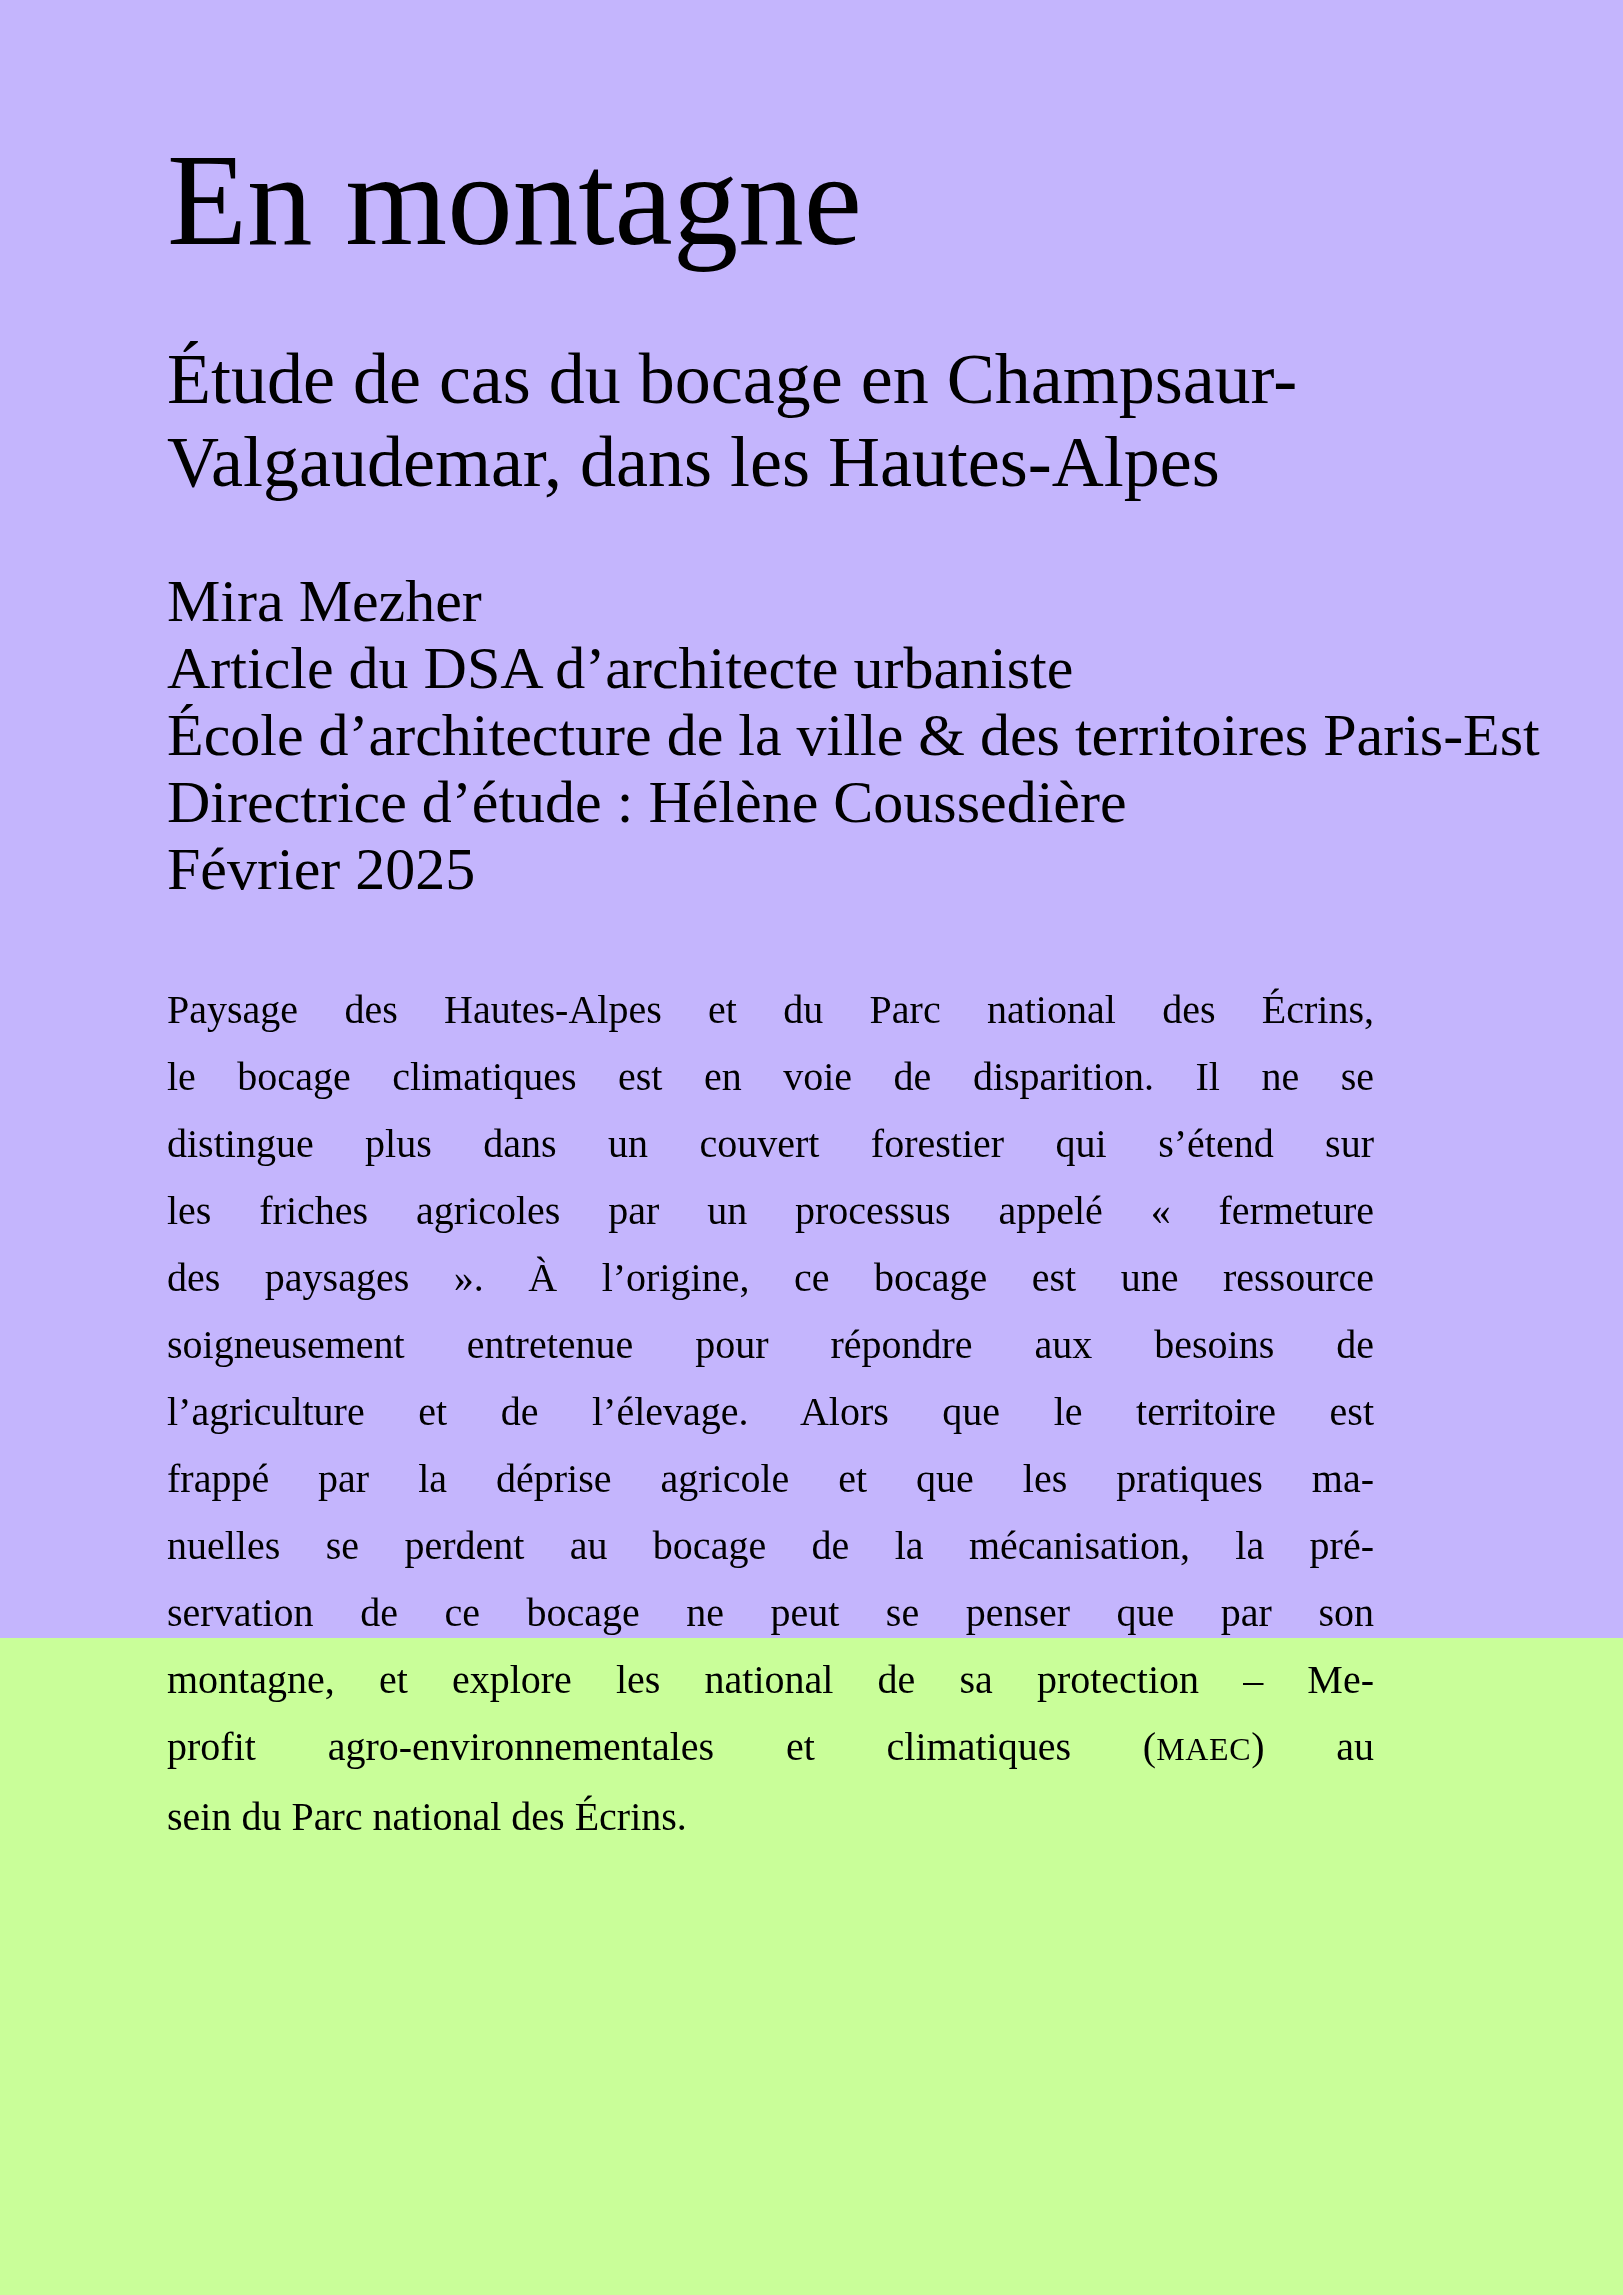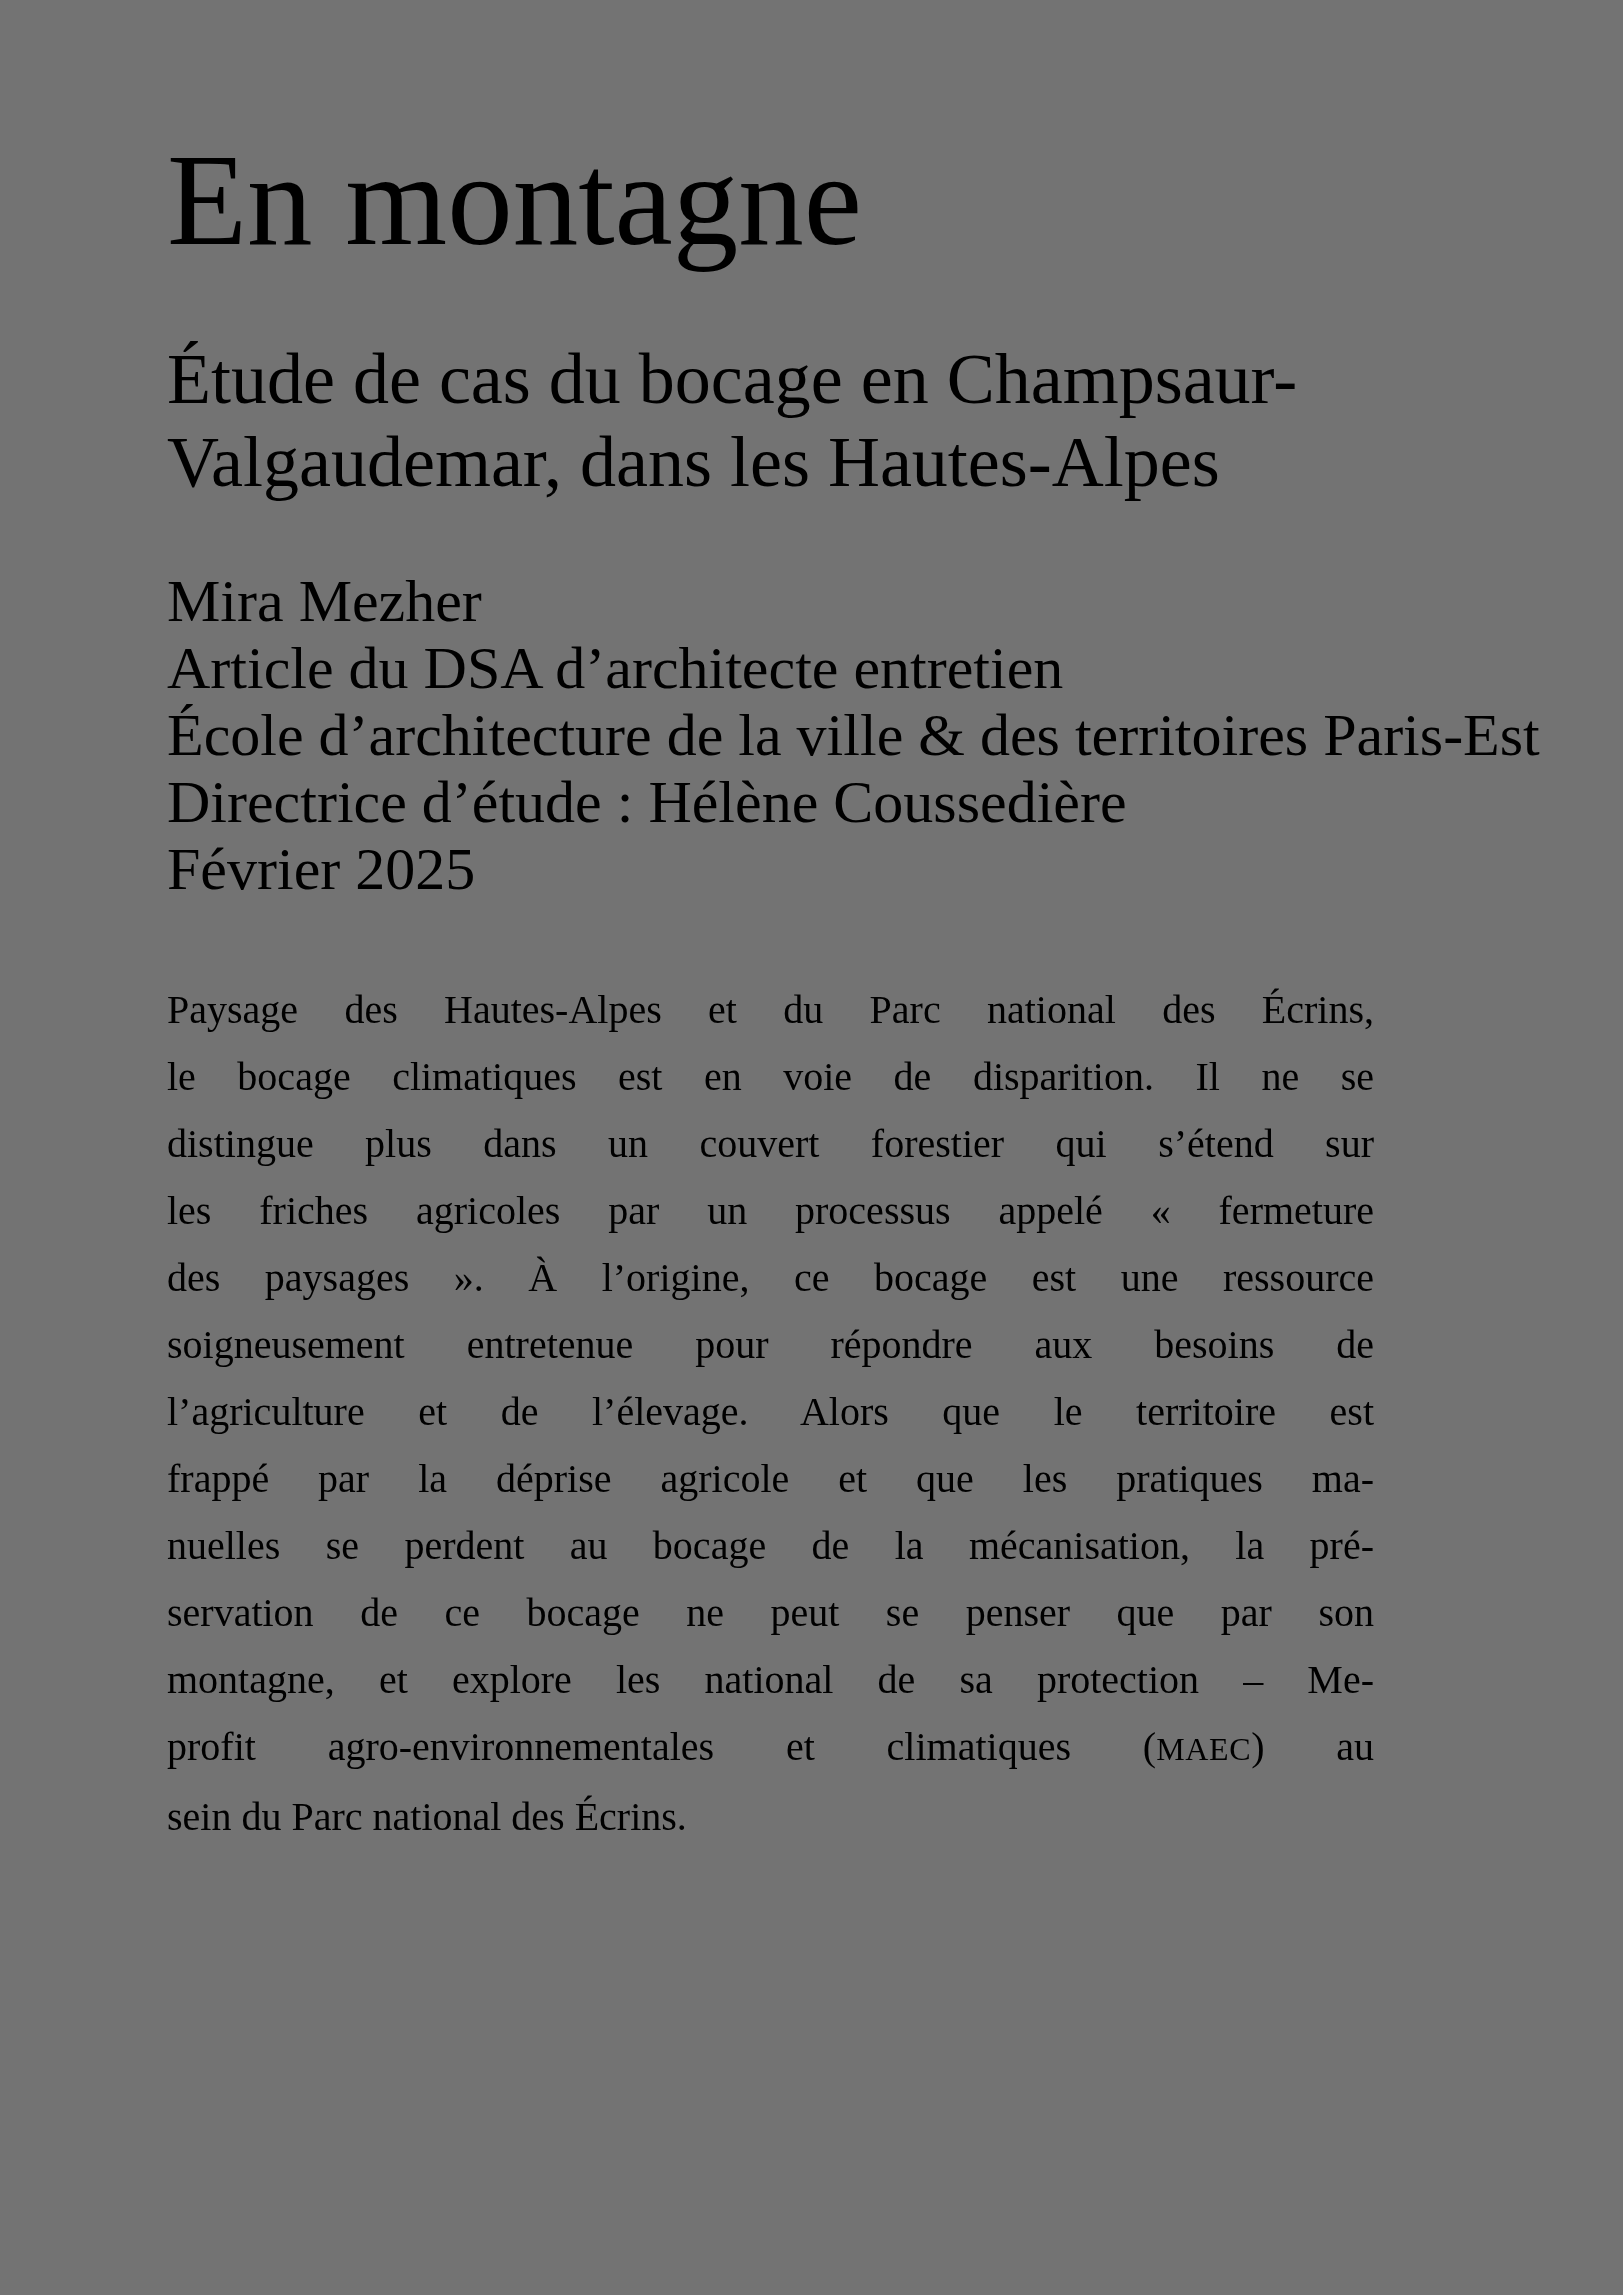--- a/index.html
+++ b/index.html
@@ -10,22 +10,22 @@
     width: 1623px;
     height: 2295px;
     background: #c9fe99;
     color: #000000;
     font-family: "Liberation Serif", serif;
     overflow: hidden;
   }
   .page {
     position: relative;
     width: 1623px;
-    height: 2295px;
-    background: #737373;
+    height: 1638px;
+    background: #c4b5fd;
   }
   .content {
     padding-left: 167px;
     padding-right: 0;
   }
   .title {
     font-size: 131px;
     line-height: 131px;
     font-weight: normal;
     margin: 0;
@@ -71,21 +71,21 @@
 
     <h1 class="title">En montagne</h1>
 
     <div class="subtitle">
       <div class="sub-line">Étude de cas du bocage en Champsaur-</div>
       <div class="sub-line">Valgaudemar, dans les Hautes-Alpes</div>
     </div>
 
     <div class="byline">
       <div class="by-line">Mira Mezher</div>
-      <div class="by-line">Article du DSA d’architecte entretien</div>
+      <div class="by-line">Article du DSA d’architecte urbaniste</div>
       <div class="by-line">École d’architecture de la ville &amp; des territoires Paris-Est</div>
       <div class="by-line">Directrice d’étude&nbsp;: Hélène Coussedière</div>
       <div class="by-line">Février 2025</div>
     </div>
 
     <div class="abstract">
       <div class="line">Paysage des Hautes-Alpes et du Parc national des Écrins,</div>
       <div class="line">le bocage climatiques est en voie de disparition. Il ne se</div>
       <div class="line">distingue plus dans un couvert forestier qui s’étend sur</div>
       <div class="line">les friches agricoles par un processus appelé «&nbsp;fermeture</div>

